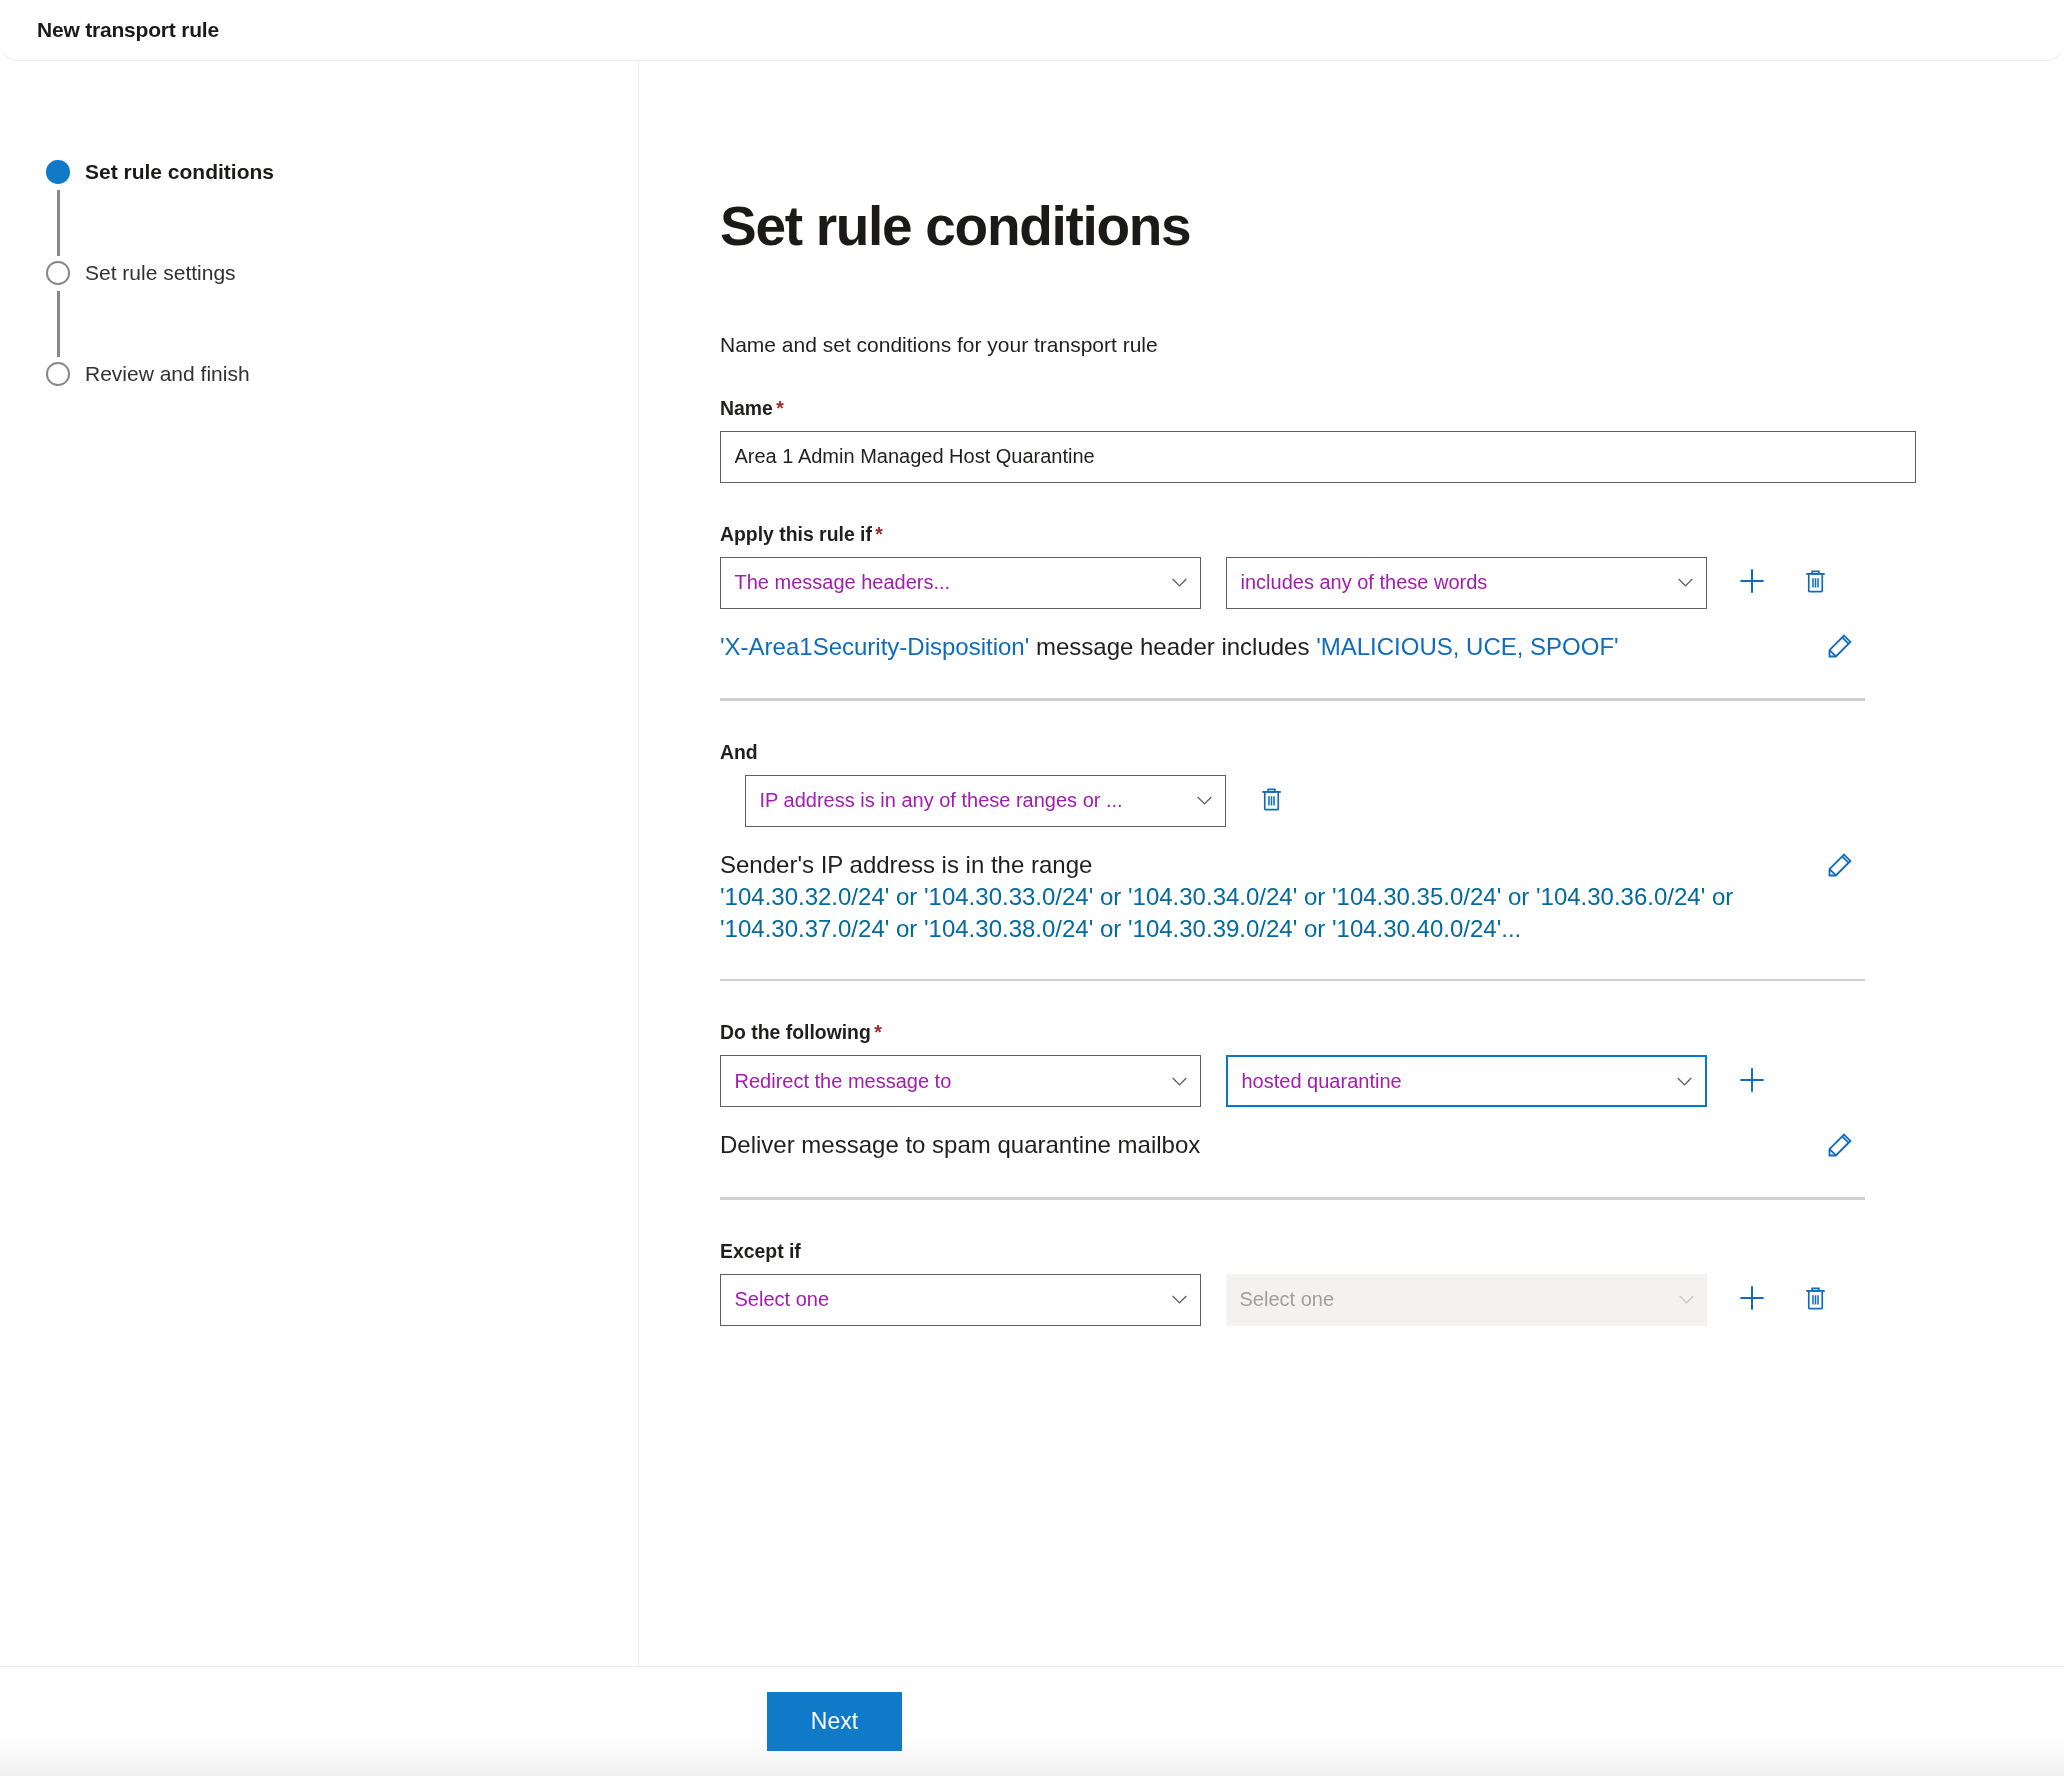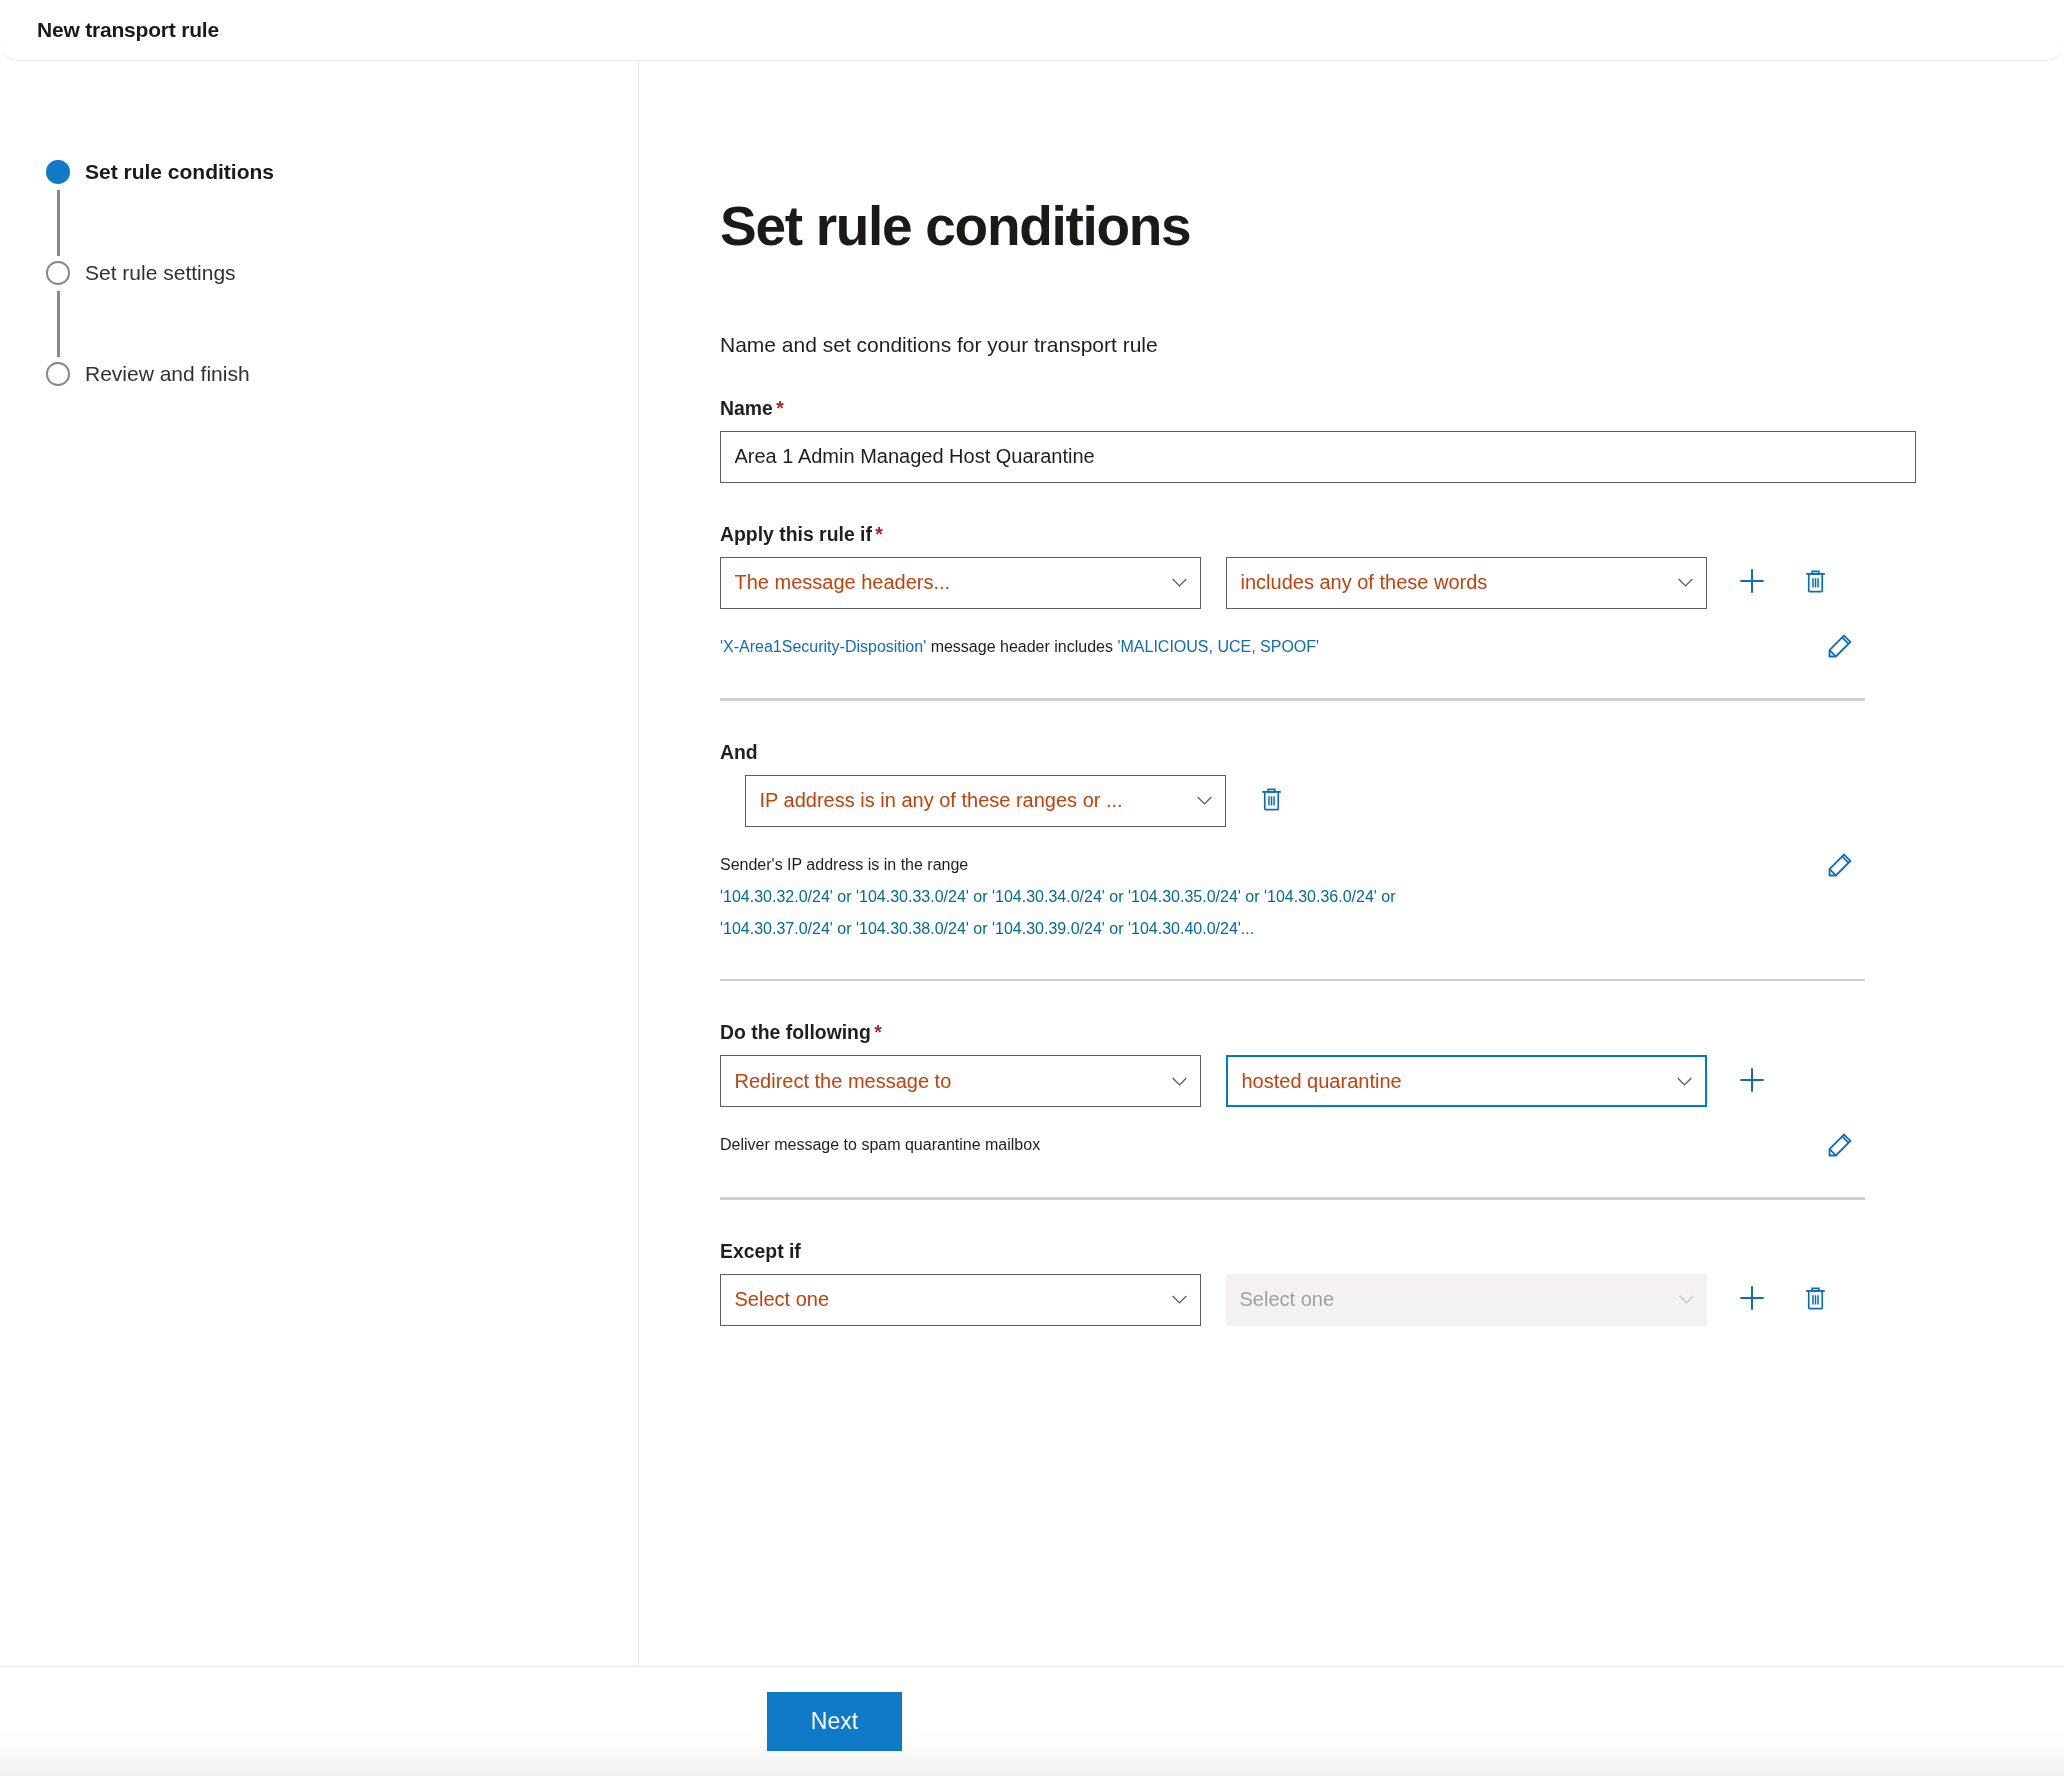--- a/index.html
+++ b/index.html
@@ -151,21 +151,21 @@
   .dd {
     width: 481px;
     height: 52px;
     border: 1.7px solid #605e5c;
     box-sizing: border-box;
     background: #ffffff;
     display: flex;
     align-items: center;
     padding: 0 11.8px 0 13.5px;
     font-size: 20px;
-    color: #c2410c;
+    color: #a21caf;
     position: relative;
   }
   .dd.focused {
     border: 2.5px solid #0078d4;
   }
   .dd.disabled {
     border: none;
     background: #f3f2f1;
     color: #a19f9d;
   }
@@ -198,21 +198,21 @@
 
   
   .desc-row {
     display: flex;
     align-items: flex-start;
     width: 1145px;
     margin-top: 22px;
   }
   .desc-text {
     flex: 1;
-    font-size: 16px;
+    font-size: 24px;
     line-height: 32px;
     color: #201f1e;
     padding-right: 17px;
   }
   .desc-text .lnk { color: #0f6cbd; }
   .blue-line { color: #0369a1; display: block; }
   .pencil-wrap {
     flex: 0 0 51px;
     display: flex;
     justify-content: center;

